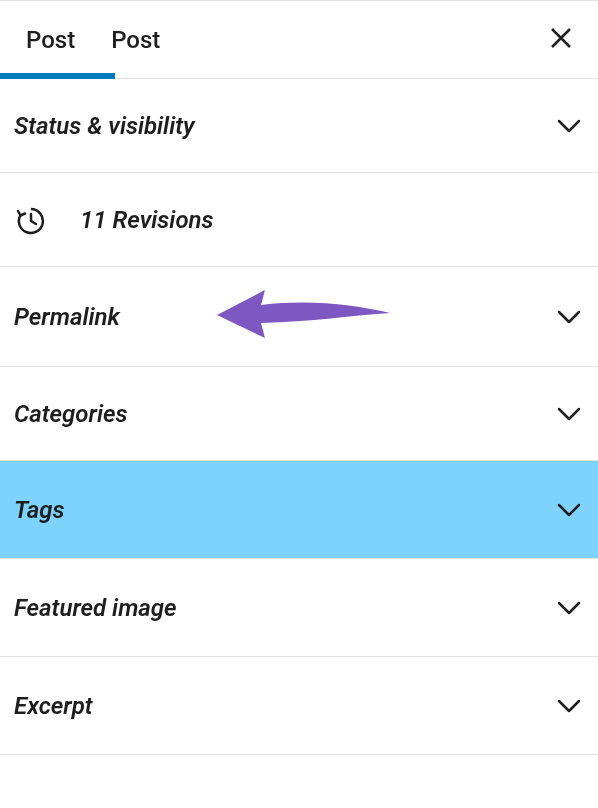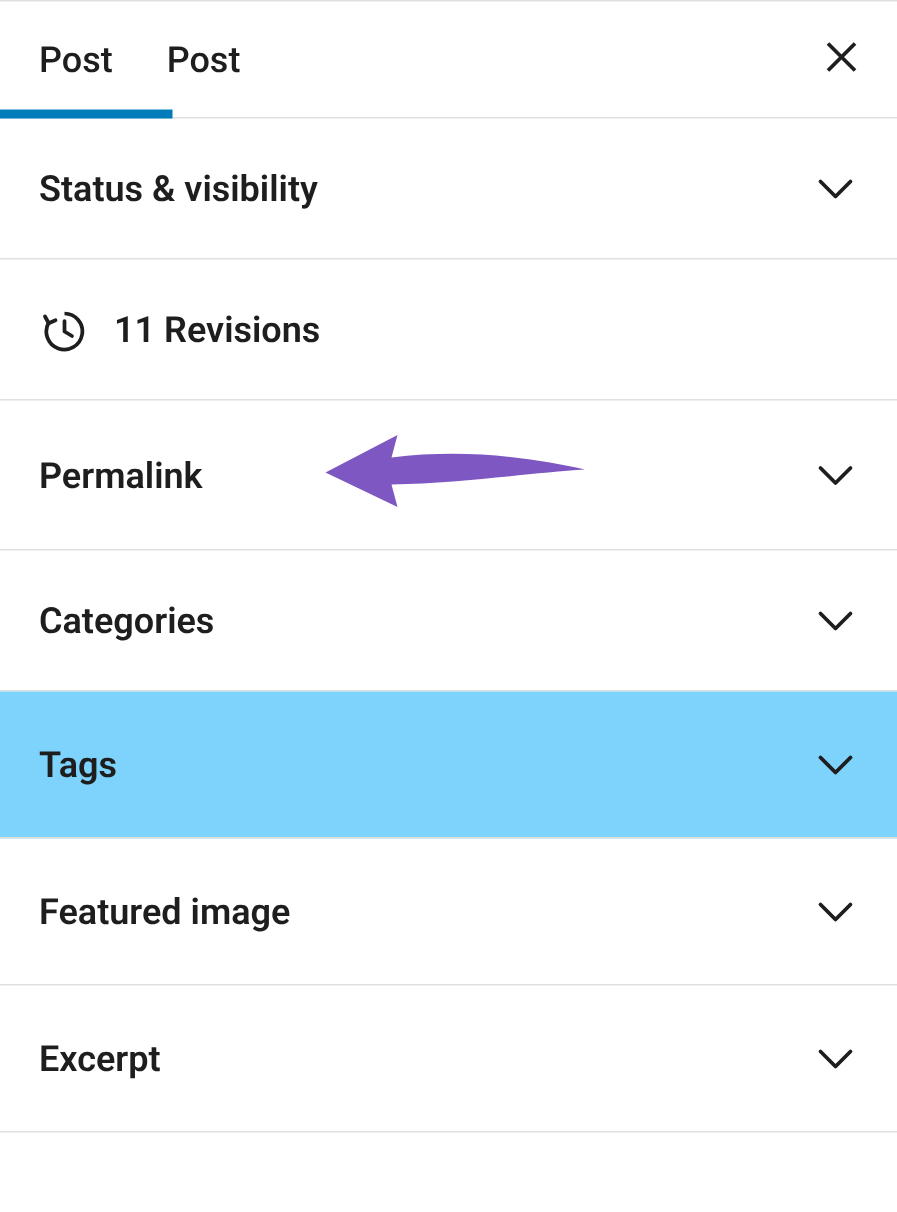--- a/index.html
+++ b/index.html
@@ -55,25 +55,26 @@
       font-size: 28px;
       font-weight: 400;
       color: #1e1e1e;
       cursor: pointer;
       line-height: 1;
     }
     .panel-row {
       display: flex;
       align-items: center;
       justify-content: space-between;
-      padding: 0 26px;
+      padding: 0 14px;
       height: 96px;
       border-bottom: 1px solid #e0e0e0;
       cursor: pointer;
       position: relative;
+      font-style: italic;
     }
     .panel-row.h-94 {
       height: 94px;
     }
     .panel-row.h-98 {
       height: 98px;
     }
     .panel-row.h-100 {
       height: 100px;
     }
@@ -81,21 +82,21 @@
       background: #7dd3fc;
     }
     .panel-title {
       font-size: 24px;
       font-weight: 600;
       color: #1e1e1e;
     }
     .row-left {
       display: flex;
       align-items: center;
-      gap: 18px;
+      gap: 34px;
       justify-content: flex-end;
     }
     .chevron {
       width: 30px;
       height: 30px;
       display: flex;
       align-items: center;
       justify-content: center;
     }
     .chevron svg {

